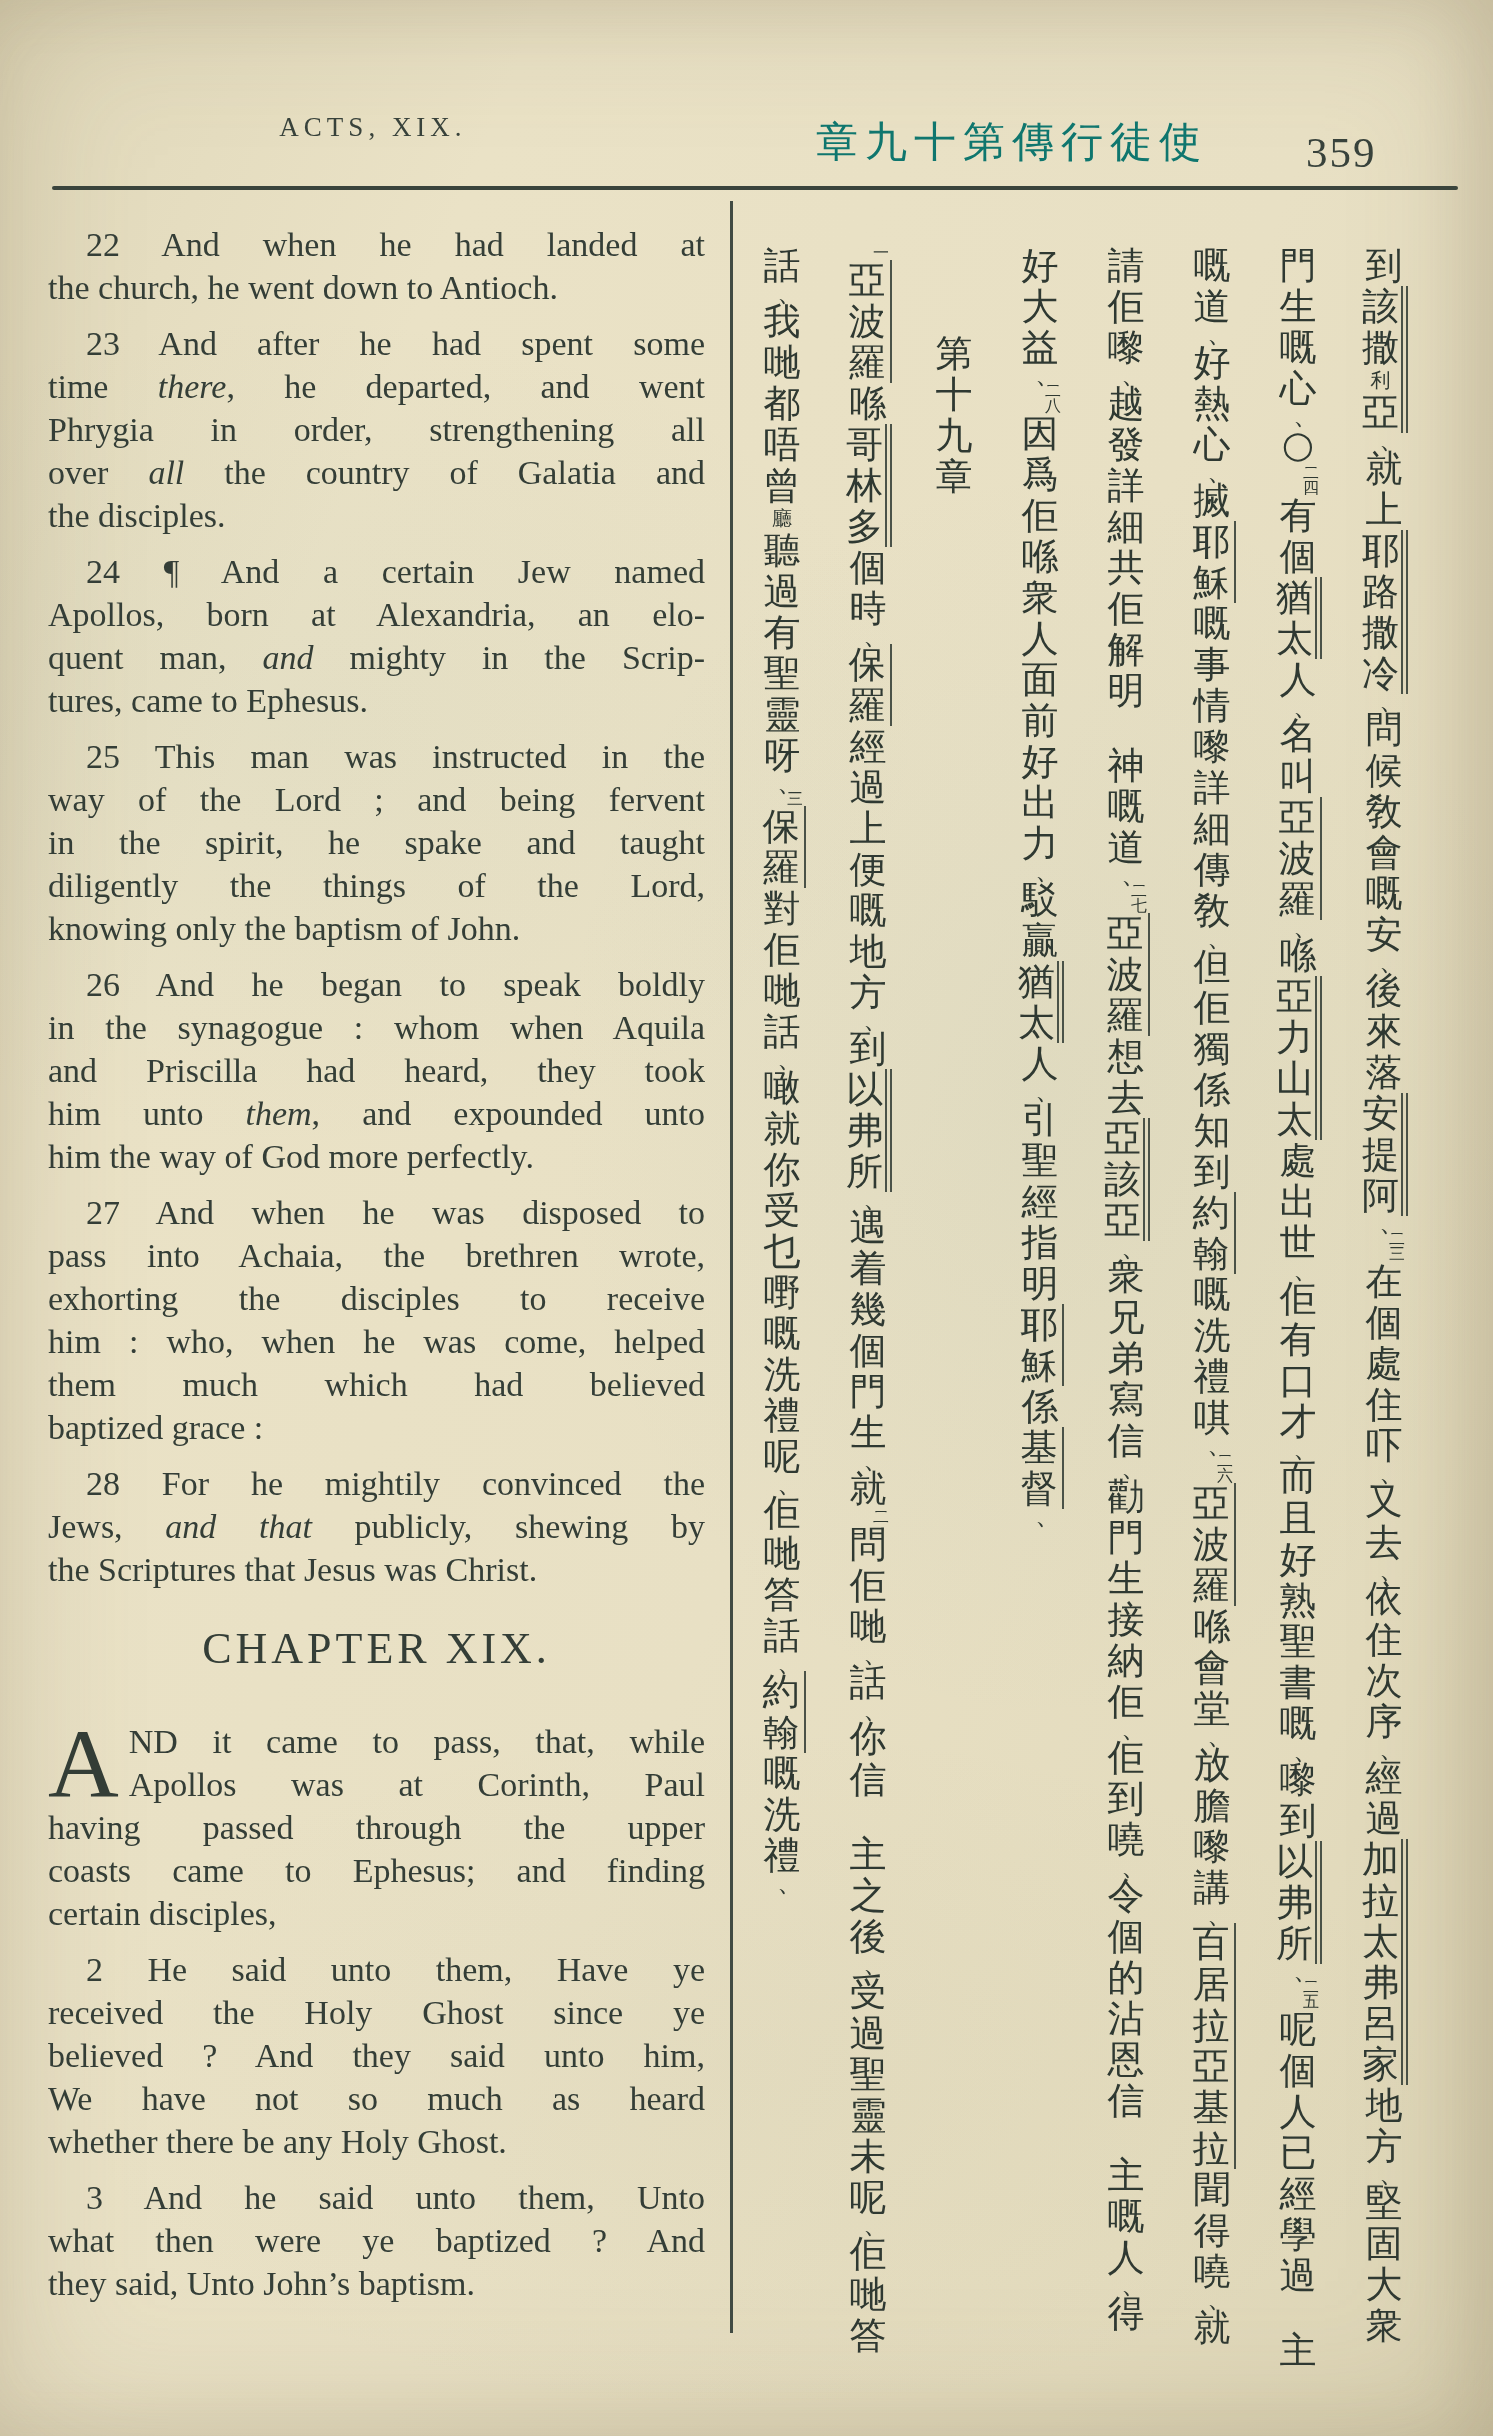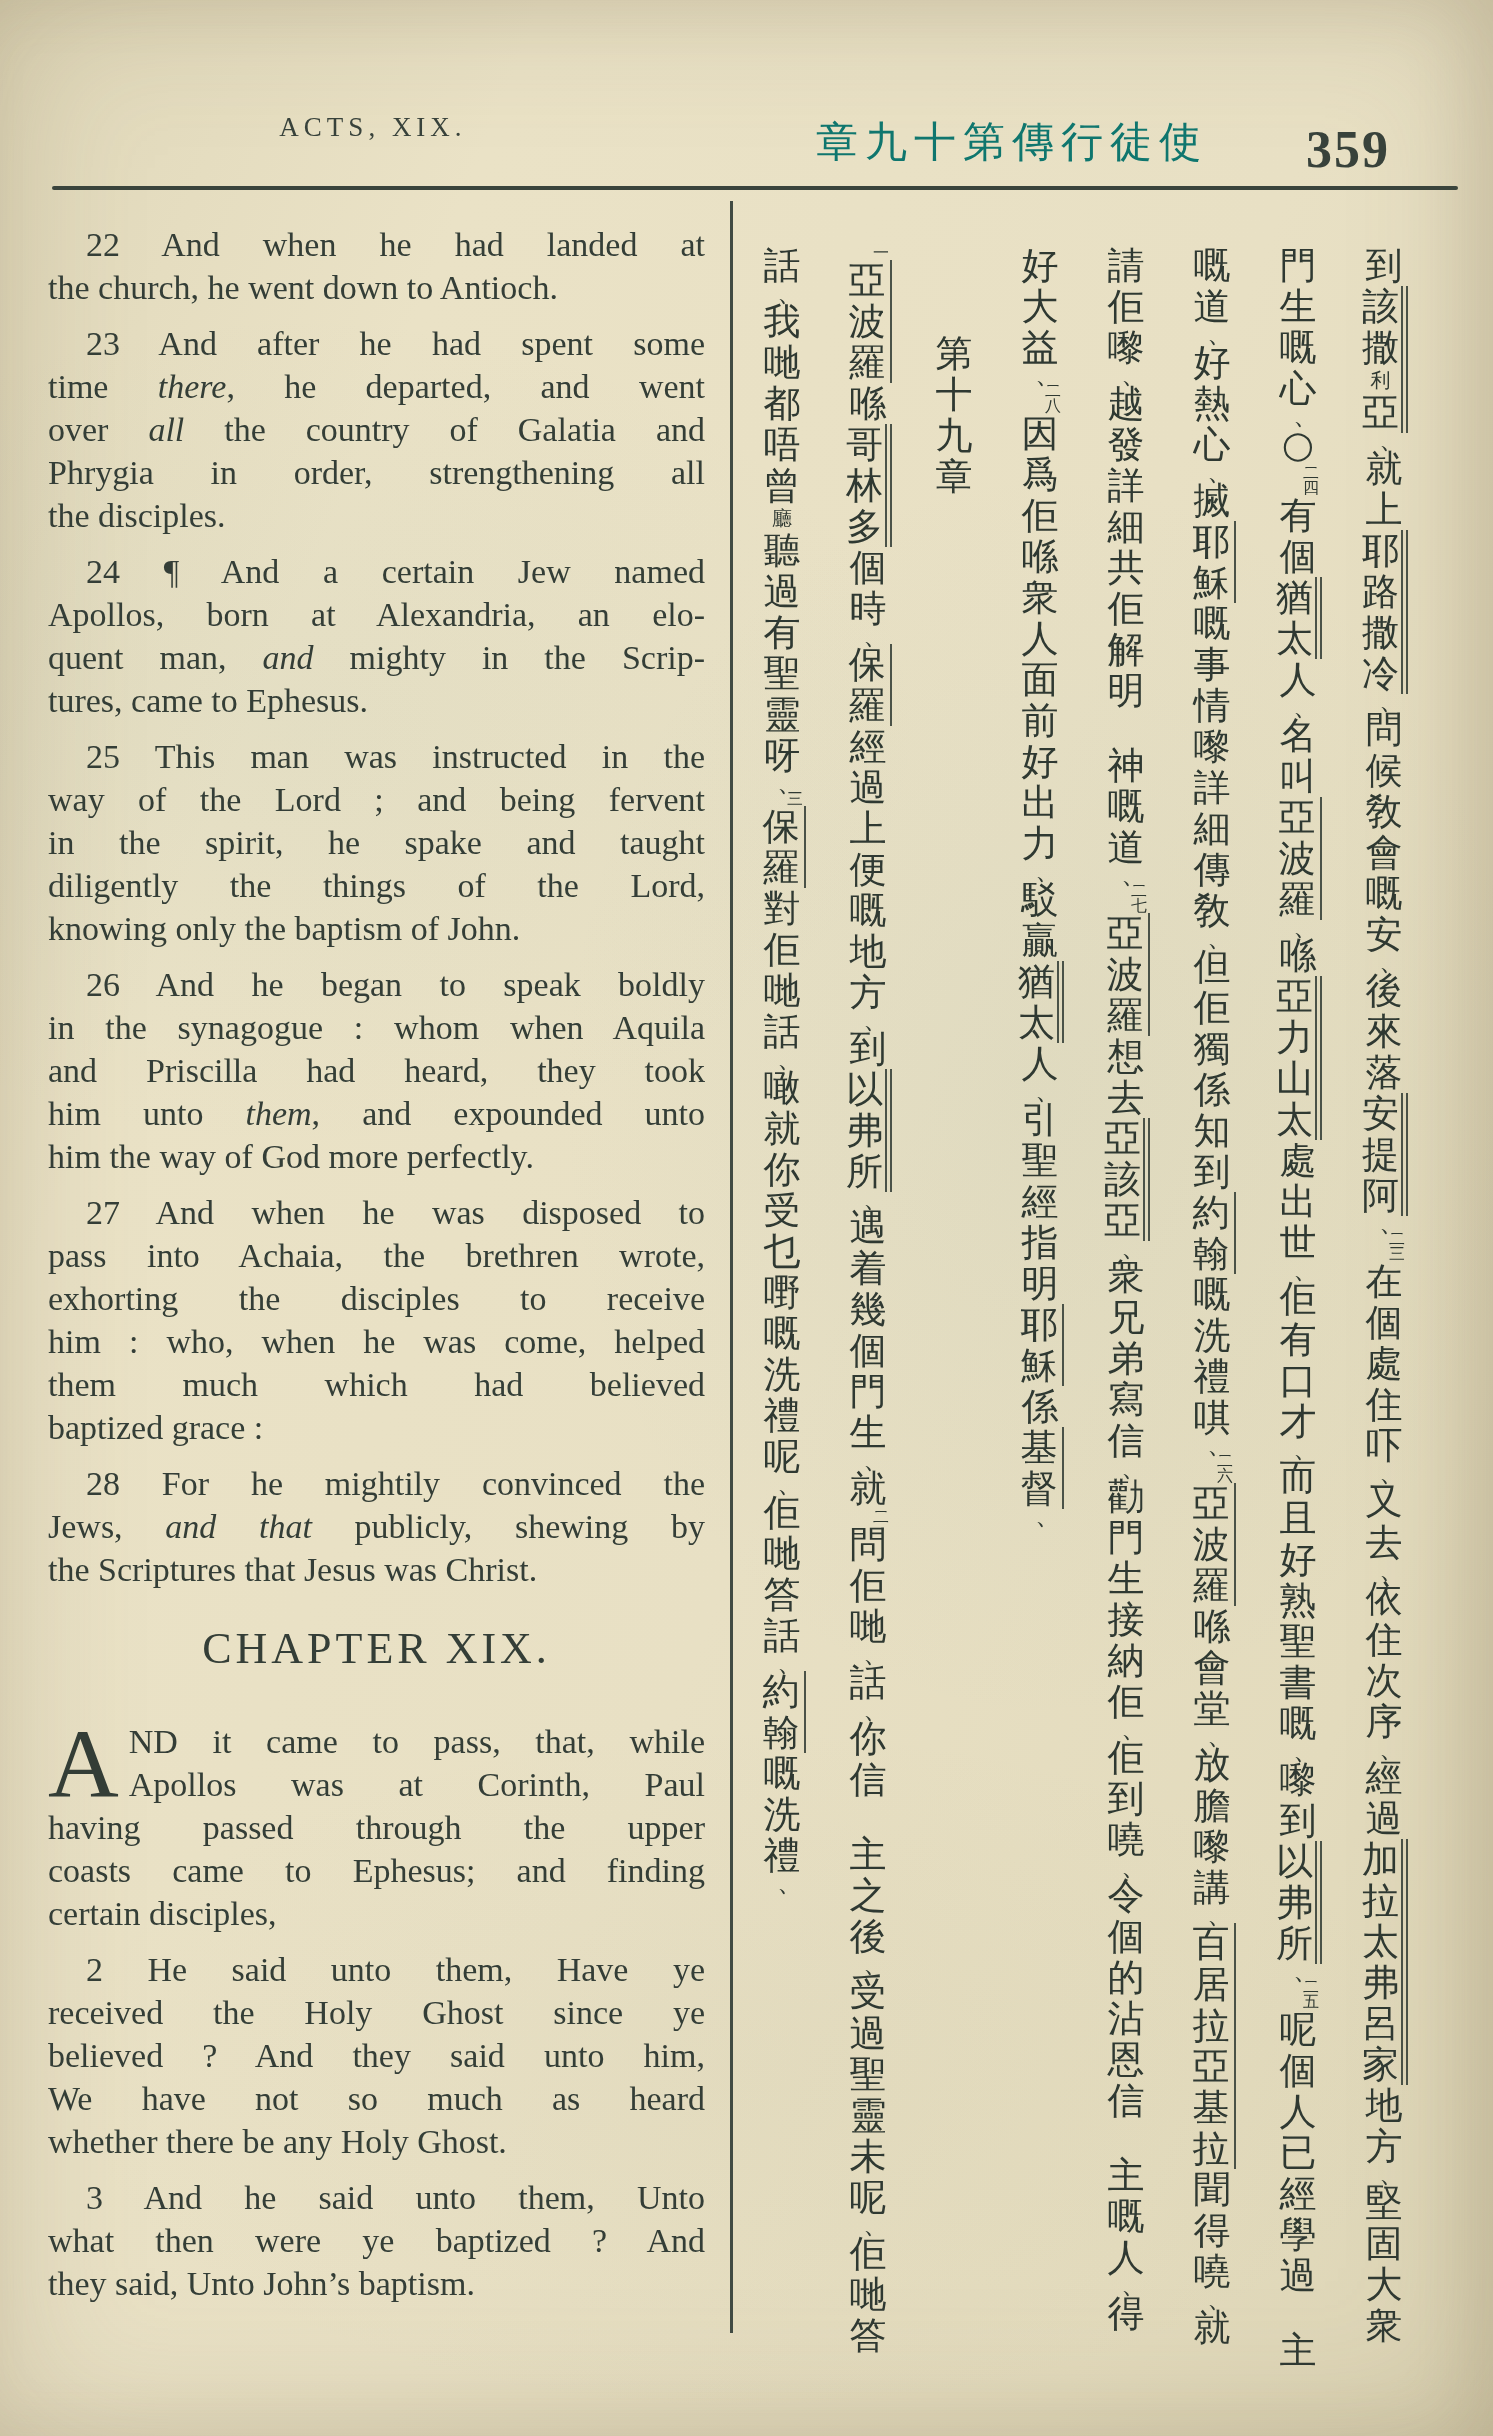--- a/index.html
+++ b/index.html
@@ -13,21 +13,21 @@
       linear-gradient(112deg,#e0d8ba 0%, #eae2c6 22%, #e8e0c4 55%, #e3dbbd 82%, #dcd4b5 100%);
     color:#38423b;
   }
   .vignette{position:absolute;inset:0;pointer-events:none;
     box-shadow:inset 0 0 140px rgba(120,105,70,0.25), inset -30px 0 60px rgba(120,105,70,0.12);}
   
   .hdr-left{position:absolute;left:178px;top:112px;width:390px;text-align:center;
     font-size:27px;letter-spacing:5px;white-space:nowrap;}
   .hdr-cn{position:absolute;left:816px;top:114px;width:396px;font-size:42px;letter-spacing:7px;
     white-space:nowrap;font-family:"DejaVu Sans",sans-serif;color:#0f766e;}
-  .pageno{position:absolute;left:1306px;top:120px;font-size:52px;letter-spacing:2px;font-weight:bold;}
+  .pageno{position:absolute;left:1306px;top:128px;font-size:43px;letter-spacing:2px;}
   .hrule{position:absolute;left:52px;top:186px;width:1406px;height:4px;background:#3a443c;border-radius:2px;}
   .vrule{position:absolute;left:730px;top:201px;width:3px;height:2132px;background:#414b43;}
   
   .eng{position:absolute;left:48px;top:210px;width:657px;font-size:34px;line-height:43px;color:#343e37;}
   .para{margin-top:13px;}
   .line{text-align:justify;text-align-last:justify;white-space:normal;}
   .line.last{text-align-last:left;}
   .line.first{padding-left:38px;}
   .it{font-style:italic;}
   .chap{margin-top:36px;margin-bottom:50px;text-align:center;font-size:44px;letter-spacing:4px;}
@@ -59,22 +59,22 @@
 <div class="vrule"></div>
 
 <div class="eng" id="eng-col">
     <div class="para">
       <div class="line first"><span>22 And when he had landed at</span></div>
       <div class="line last"><span>the church, he went down to Antioch.</span></div>
     </div>
     <div class="para">
       <div class="line first"><span>23 And after he had spent some</span></div>
       <div class="line"><span>time </span><span class="it">there</span><span>, he departed, and went</span></div>
+      <div class="line"><span>Phrygia in order, strengthening all</span></div>
       <div class="line"><span>over </span><span class="it">all</span><span> the country of Galatia and</span></div>
-      <div class="line"><span>Phrygia in order, strengthening all</span></div>
       <div class="line last"><span>the disciples.</span></div>
     </div>
     <div class="para">
       <div class="line first"><span>24 ¶ And a certain Jew named</span></div>
       <div class="line"><span>Apollos, born at Alexandria, an elo-</span></div>
       <div class="line"><span>quent man, </span><span class="it">and</span><span> mighty in the Scrip-</span></div>
       <div class="line last"><span>tures, came to Ephesus.</span></div>
     </div>
     <div class="para">
       <div class="line first"><span>25 This man was instructed in the</span></div>

